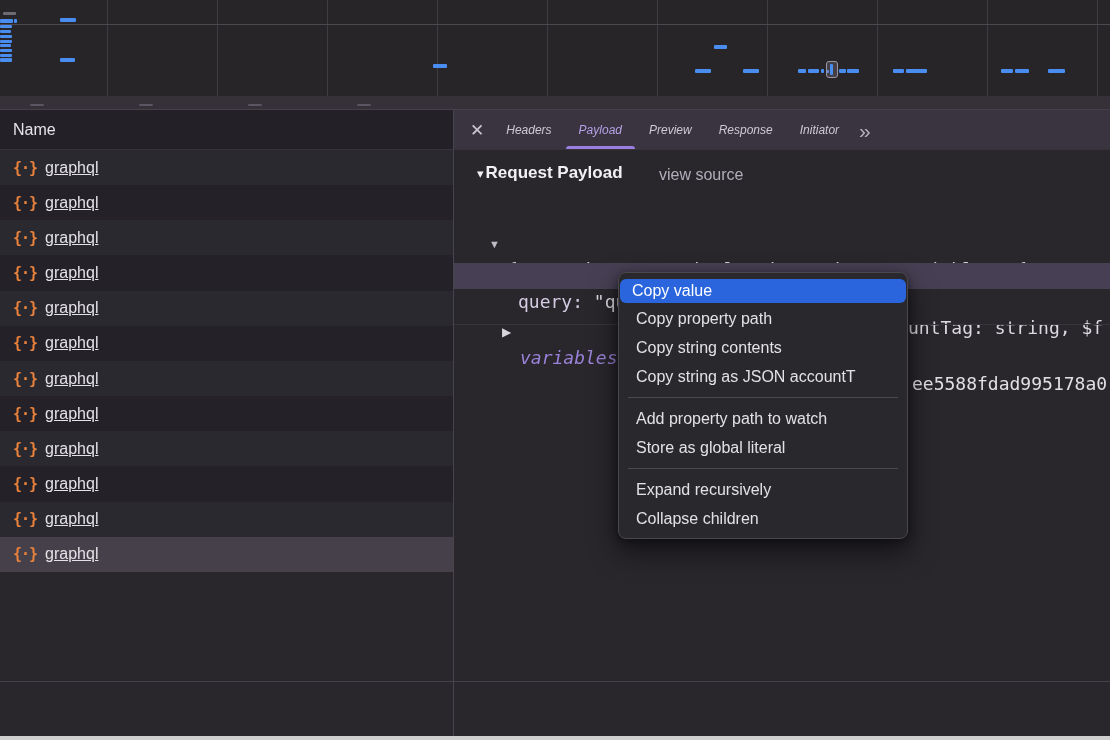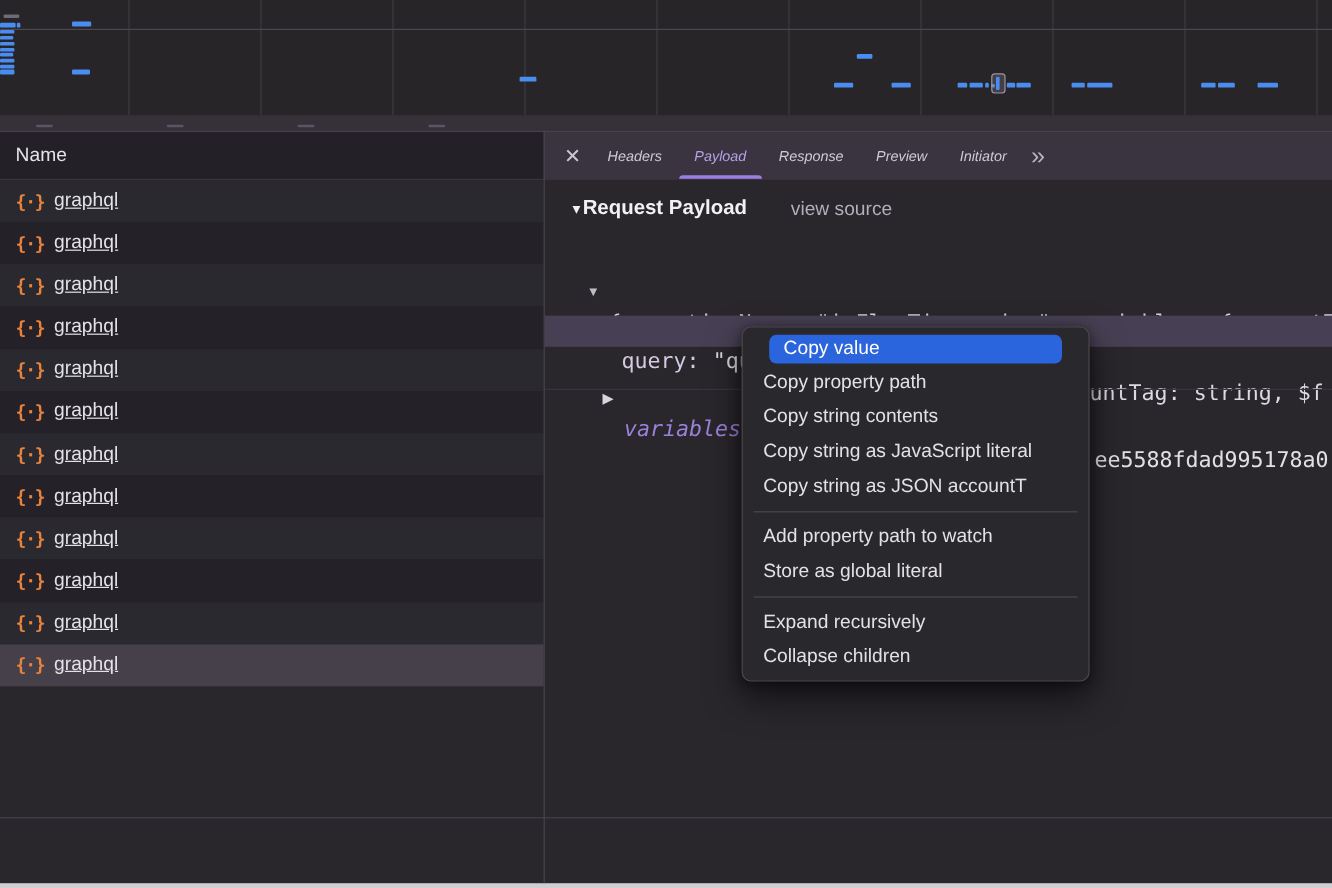--- a/index.html
+++ b/index.html
@@ -63,21 +63,21 @@
   #row-variables .tail{position:absolute;left:458px;color:#e2e0e4;}
   #section-divider{position:absolute;top:174px;left:0;width:100%;height:1px;background:#39353c;}
   
   #bottom-divider{position:absolute;left:0;top:681px;width:100%;height:1px;background:#44414a;}
   #bottom-strip{position:absolute;left:0;top:736px;width:100%;height:4px;background:#cfcfcf;}
   
   #context-menu{position:absolute;left:618px;top:272px;width:290px;box-sizing:border-box;
                 background:#29282c;border:1px solid #4a474d;border-radius:8px;padding:5px 0;z-index:10;
                 box-shadow:0 12px 28px rgba(0,0,0,.55),0 2px 10px rgba(0,0,0,.4);}
   .menu-item{height:29px;display:flex;align-items:center;padding:0 17px;font-size:16px;color:#e3e1e5;}
-  .menu-item.highlighted{height:24px;margin:1px 22px;padding:0 12px;background:#2a65dd;border-radius:6px;color:#ffffff;}
+  .menu-item.highlighted{height:24px;margin:1px 1px;padding:0 12px;background:#2a65dd;border-radius:6px;color:#ffffff;}
   .menu-sep{height:1px;background:#4b484e;margin:6px 9px;}
 </style>
 </head>
 <body>
 
 <div class="screen">
 
   <div id="overview">
       <div class="gridline" style="left: 1097px;"></div>
       <div class="gridline" style="left: 987px;"></div>
@@ -133,22 +133,22 @@
   <div id="divider-top"></div>
 
   <div id="name-header">
     <div class="label">Name</div>
   </div>
   <div id="tab-bar">
     <span class="close-x">✕</span>
     <div id="tabs">
         <div class="tab">Headers</div>
         <div class="tab active">Payload</div>
+        <div class="tab">Preview</div>
         <div class="tab">Response</div>
-        <div class="tab">Preview</div>
         <div class="tab">Initiator</div>
       </div>
     <span class="overflow">»</span>
   </div>
   <div id="header-divider"></div>
 
   <div id="request-list">
       <div class="req-row">
         <span class="req-icon">{·}</span>
         <span class="req-label">graphql</span>
@@ -230,21 +230,20 @@
     <div id="section-divider"></div>
   </div>
 
   <div id="bottom-divider"></div>
   <div id="bottom-strip"></div>
 
   <div id="context-menu">
       <div class="menu-item highlighted">Copy value</div>
       <div class="menu-item">Copy property path</div>
       <div class="menu-item">Copy string contents</div>
-      <div class="menu-item">Copy string as JavaScript literal</div>
       <div class="menu-item">Copy string as JSON accountT</div>
       <div class="menu-sep"></div>
       <div class="menu-item">Add property path to watch</div>
       <div class="menu-item">Store as global literal</div>
       <div class="menu-sep"></div>
       <div class="menu-item">Expand recursively</div>
       <div class="menu-item">Collapse children</div>
     </div>
 
 </div>

